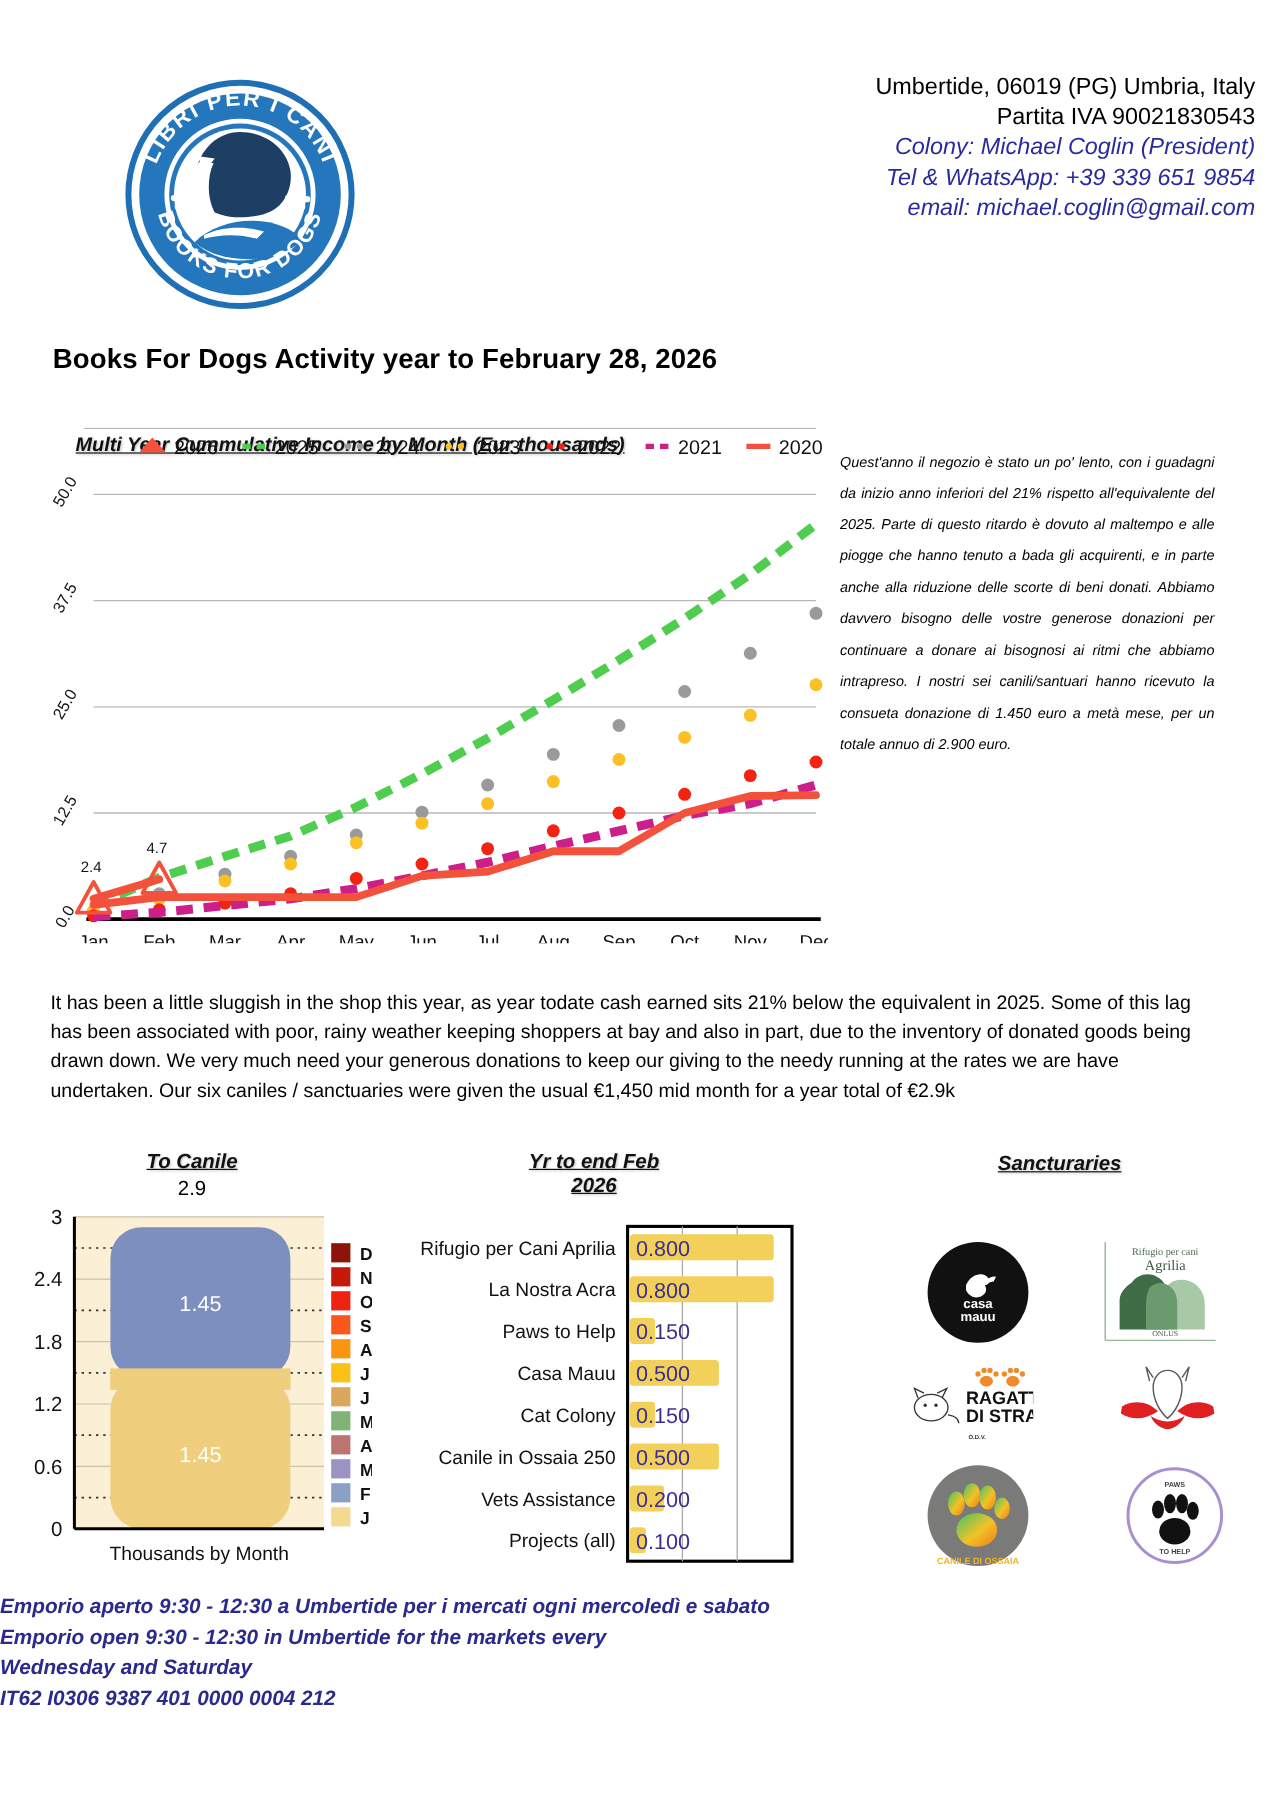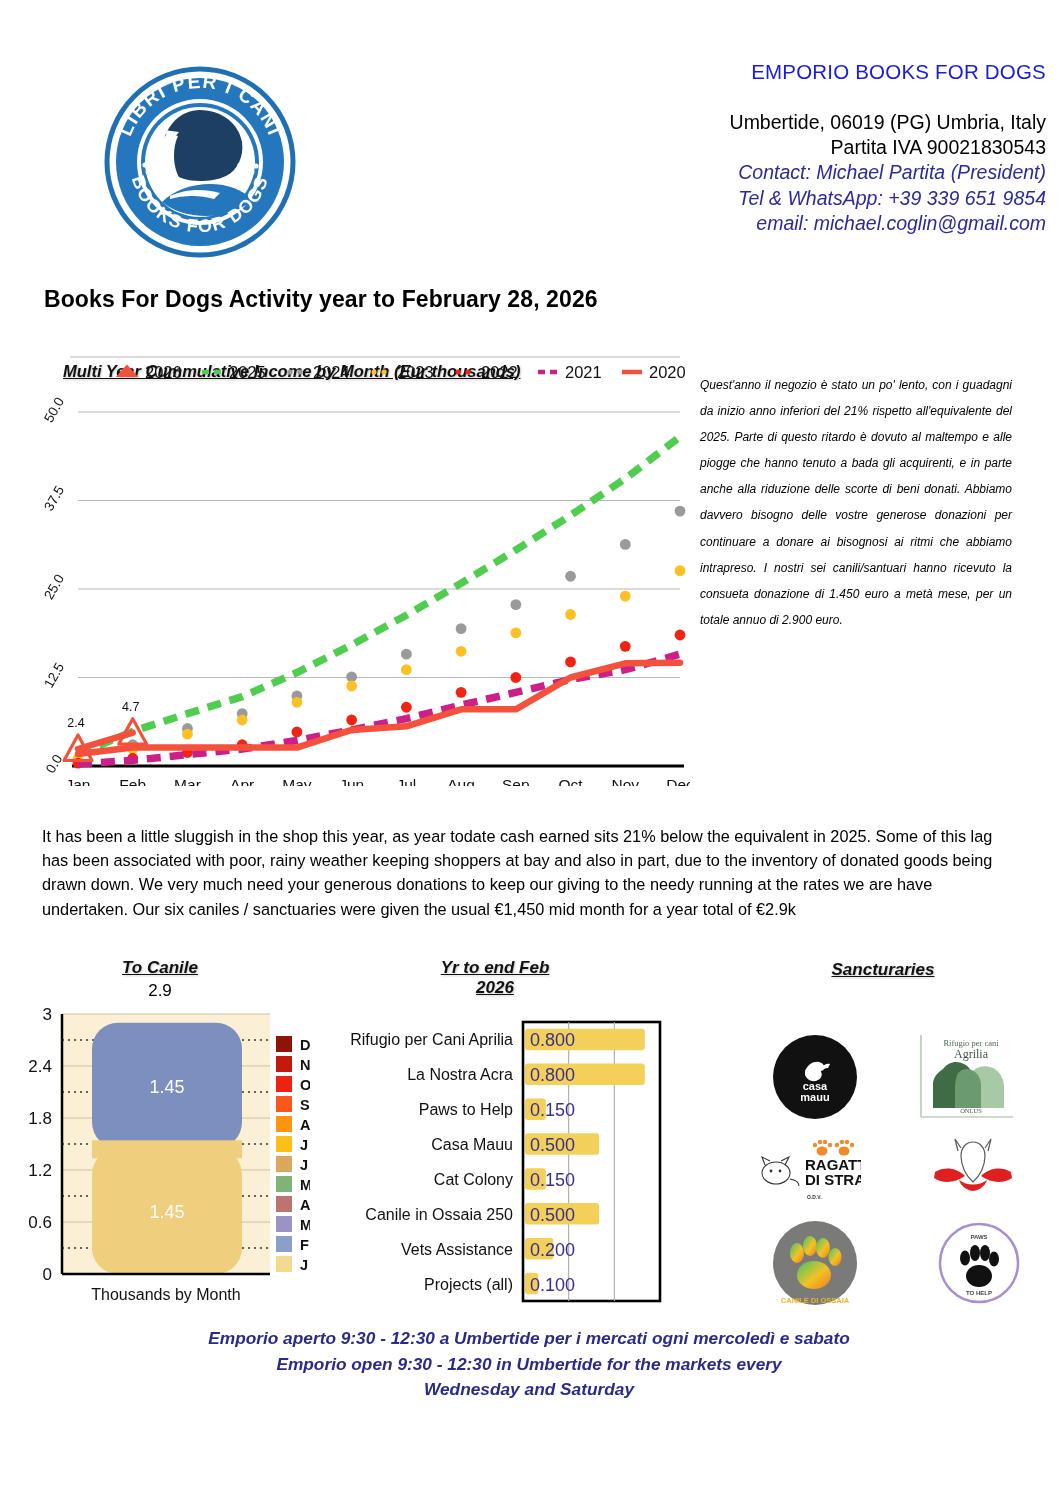--- a/index.html
+++ b/index.html
@@ -79,21 +79,21 @@
   .sanct-head { text-align:center; line-height:23px; }
   .sanct-grid {
     position:absolute; left:8px; top:72px; width:320px; height:280px;
     display:grid; grid-template-columns:1fr 1fr; grid-template-rows:1fr 1fr 1fr;
     align-items:center; justify-items:center;
   }
   .sanct-cell { width:110px; height:92px; display:flex; align-items:center; justify-content:flex-end;}
 
   
   .footer {
-    position:absolute; left:0; top:1326px; width:1058px; text-align:center;
+    position:absolute; left:0; top:1326px; width:1058px; 
     color:#2a2a8c; font-style:italic; font-weight:bold;
   }
   .footer div { font-size:17.3px; line-height:25.5px; }
 </style>
 </head>
 <body>
 
 <div class="header">
 
   <div class="logo-wrap">
@@ -130,24 +130,23 @@
       <text font-family="Liberation Sans, sans-serif" font-size="19" font-weight="bold" fill="#ffffff" letter-spacing="1.6">
         <textPath href="#arcTop" startOffset="50%" text-anchor="middle">LIBRI PER I CANI</textPath>
       </text>
       <text font-family="Liberation Sans, sans-serif" font-size="18" font-weight="bold" fill="#ffffff" letter-spacing="1.4">
         <textPath href="#arcBot" startOffset="50%" text-anchor="middle">BOOKS FOR DOGS</textPath>
       </text>
     </svg>
   </div>
 
   <div class="org-block">
-    <div class="org-title">EMPORIO BOOKS FOR DOGS</div>
     <div class="addr-line">Umbertide, 06019 (PG) Umbria, Italy</div>
     <div class="addr-line">Partita IVA 90021830543</div>
-    <div class="contact-line">Contact: Michael Partita (President)</div>
+    <div class="contact-line">Colony: Michael Coglin (President)</div>
     <div class="contact-line">Tel &amp; WhatsApp: +39 339 651 9854</div>
     <div class="contact-line">email: michael.coglin@gmail.com</div>
   </div>
 </div>
 
 <div class="doc-title">Books For Dogs Activity year to February 28, 2026</div>
 
 <div class="chart-panel">
   <div class="chart-title">Multi Year Cummulative Income by Month (Eur thousands)</div>
   <svg class="plot-svg" id="line-chart-svg" width="660" height="430">
@@ -452,13 +451,14 @@
       </div>
 
     </div>
   </div>
 </div>
 
 <div class="footer">
   <div>Emporio aperto 9:30 - 12:30 a Umbertide per i mercati ogni mercoledì e sabato</div>
   <div>Emporio open 9:30 - 12:30 in Umbertide for the markets every</div>
   <div>Wednesday and Saturday</div>
+  <div>IT62 I0306 9387 401 0000 0004 212</div>
 </div>
 
 </body></html>

